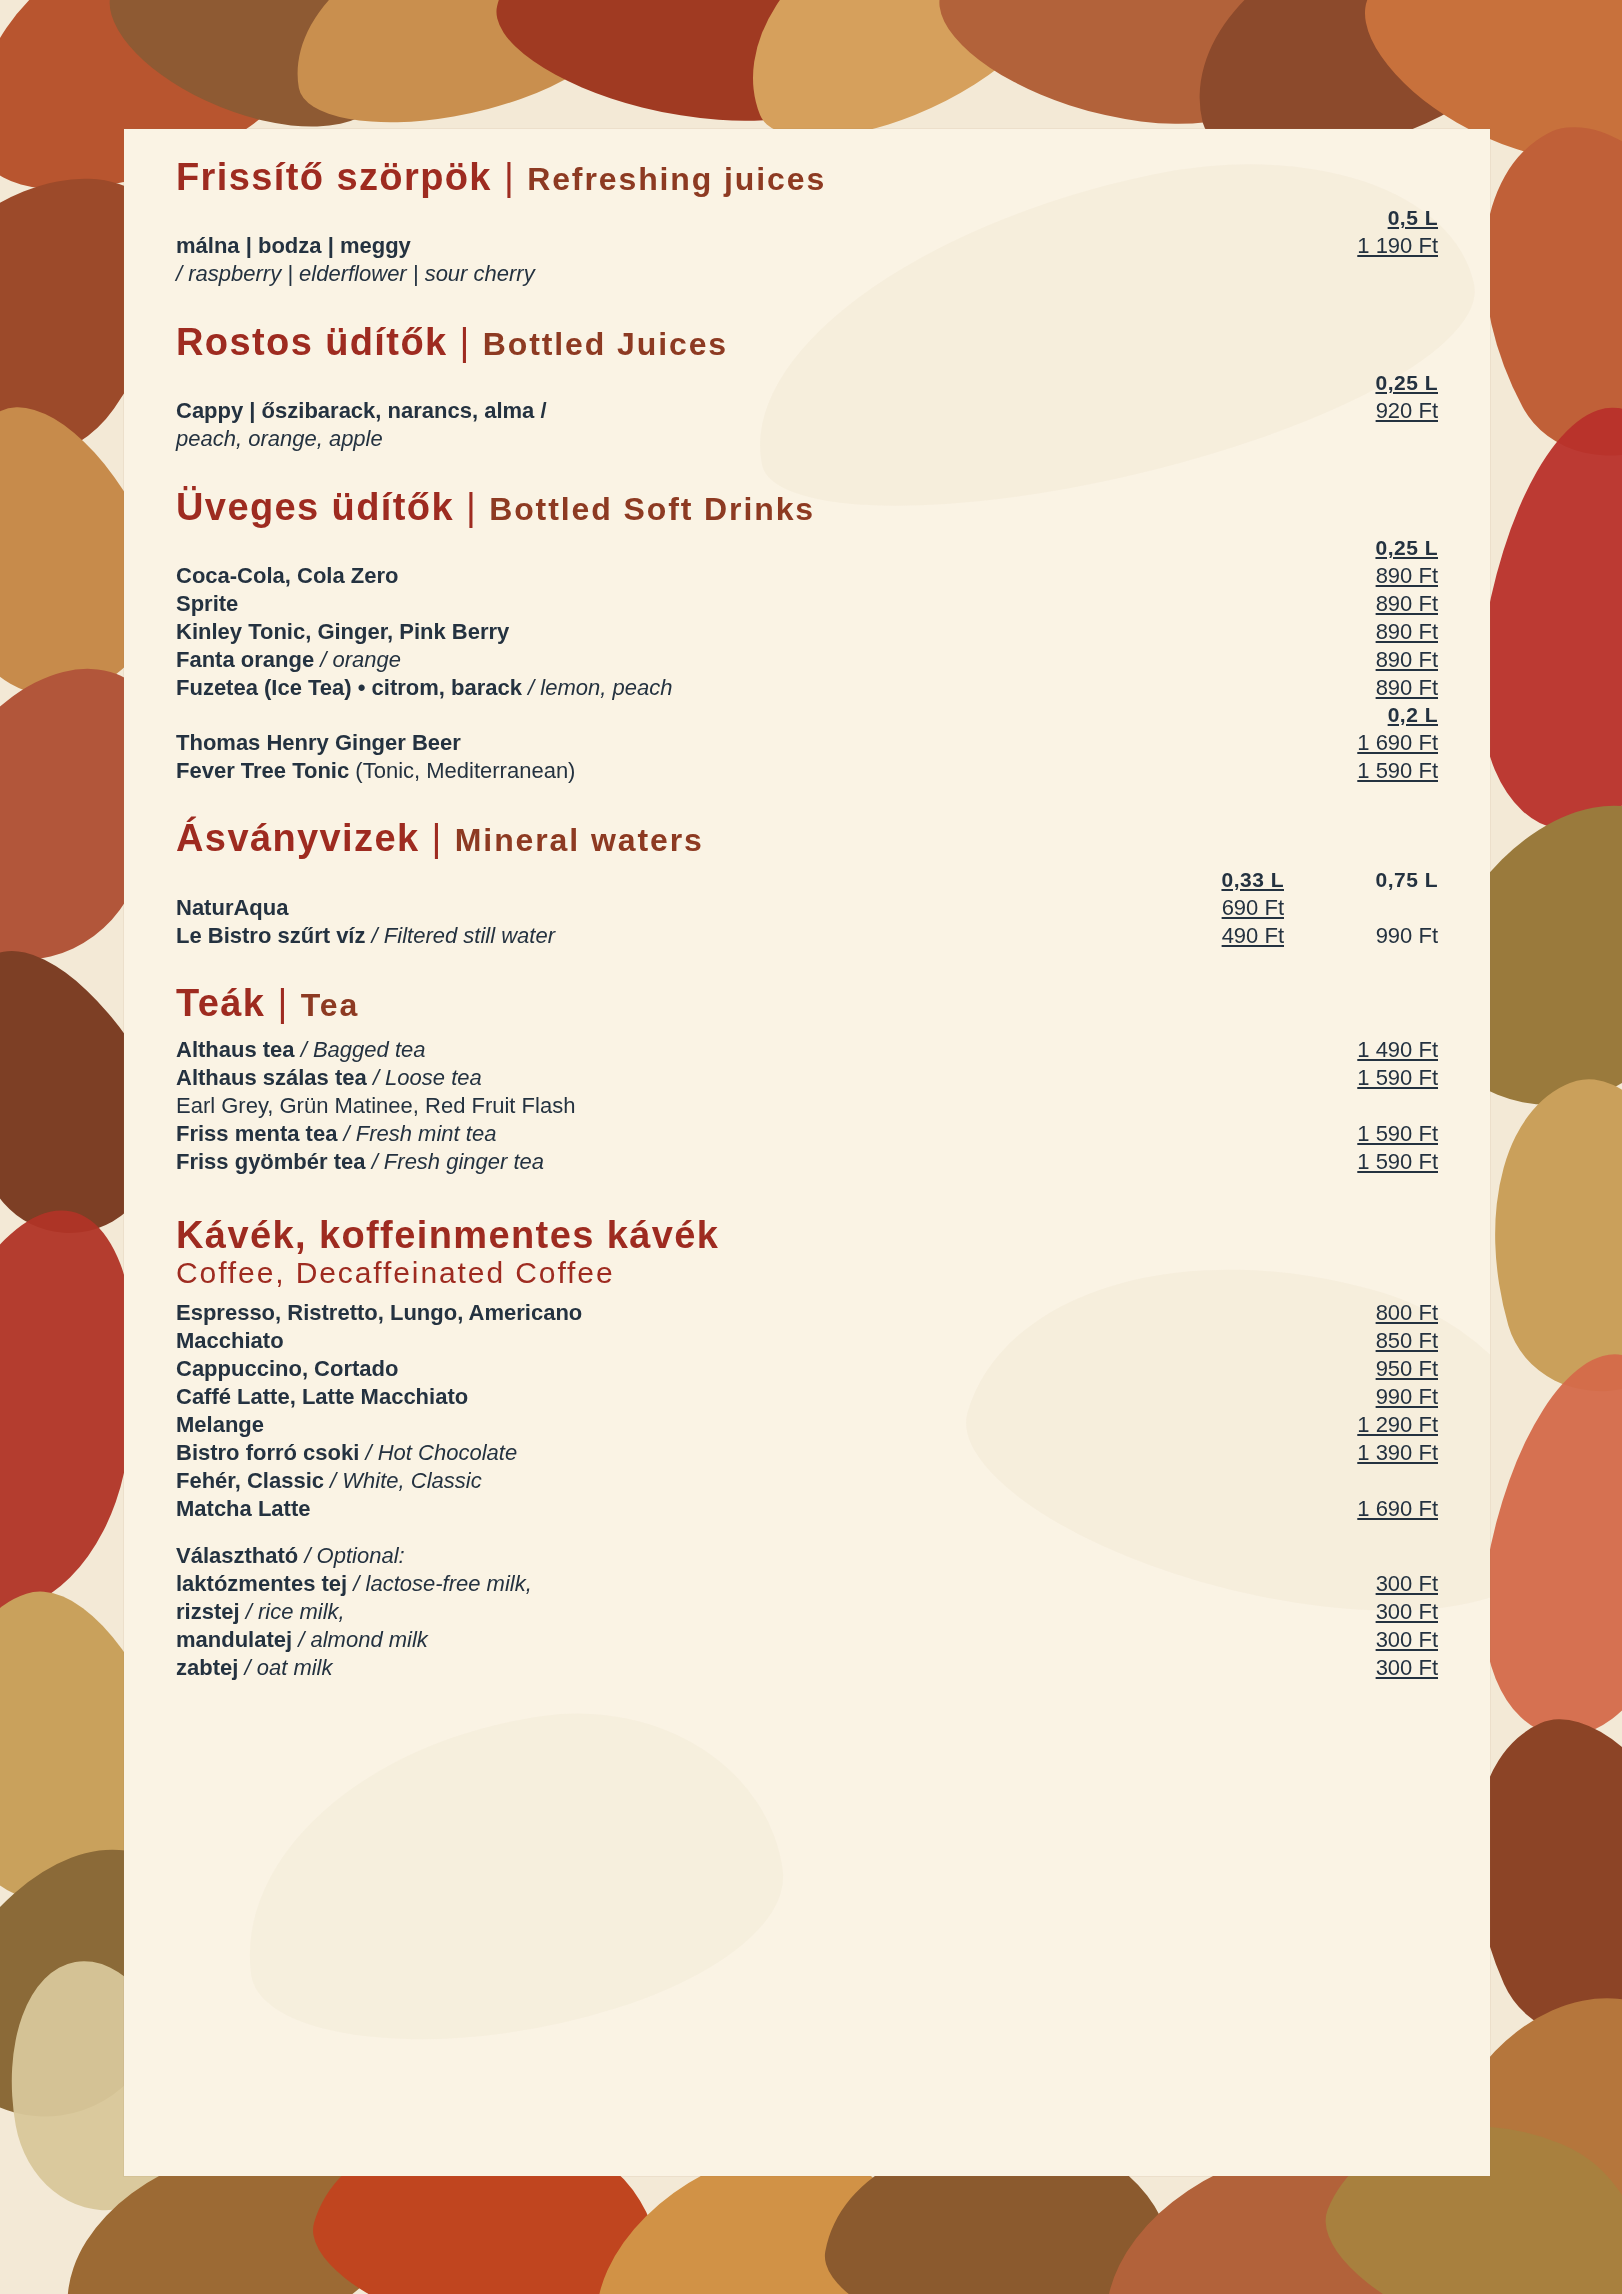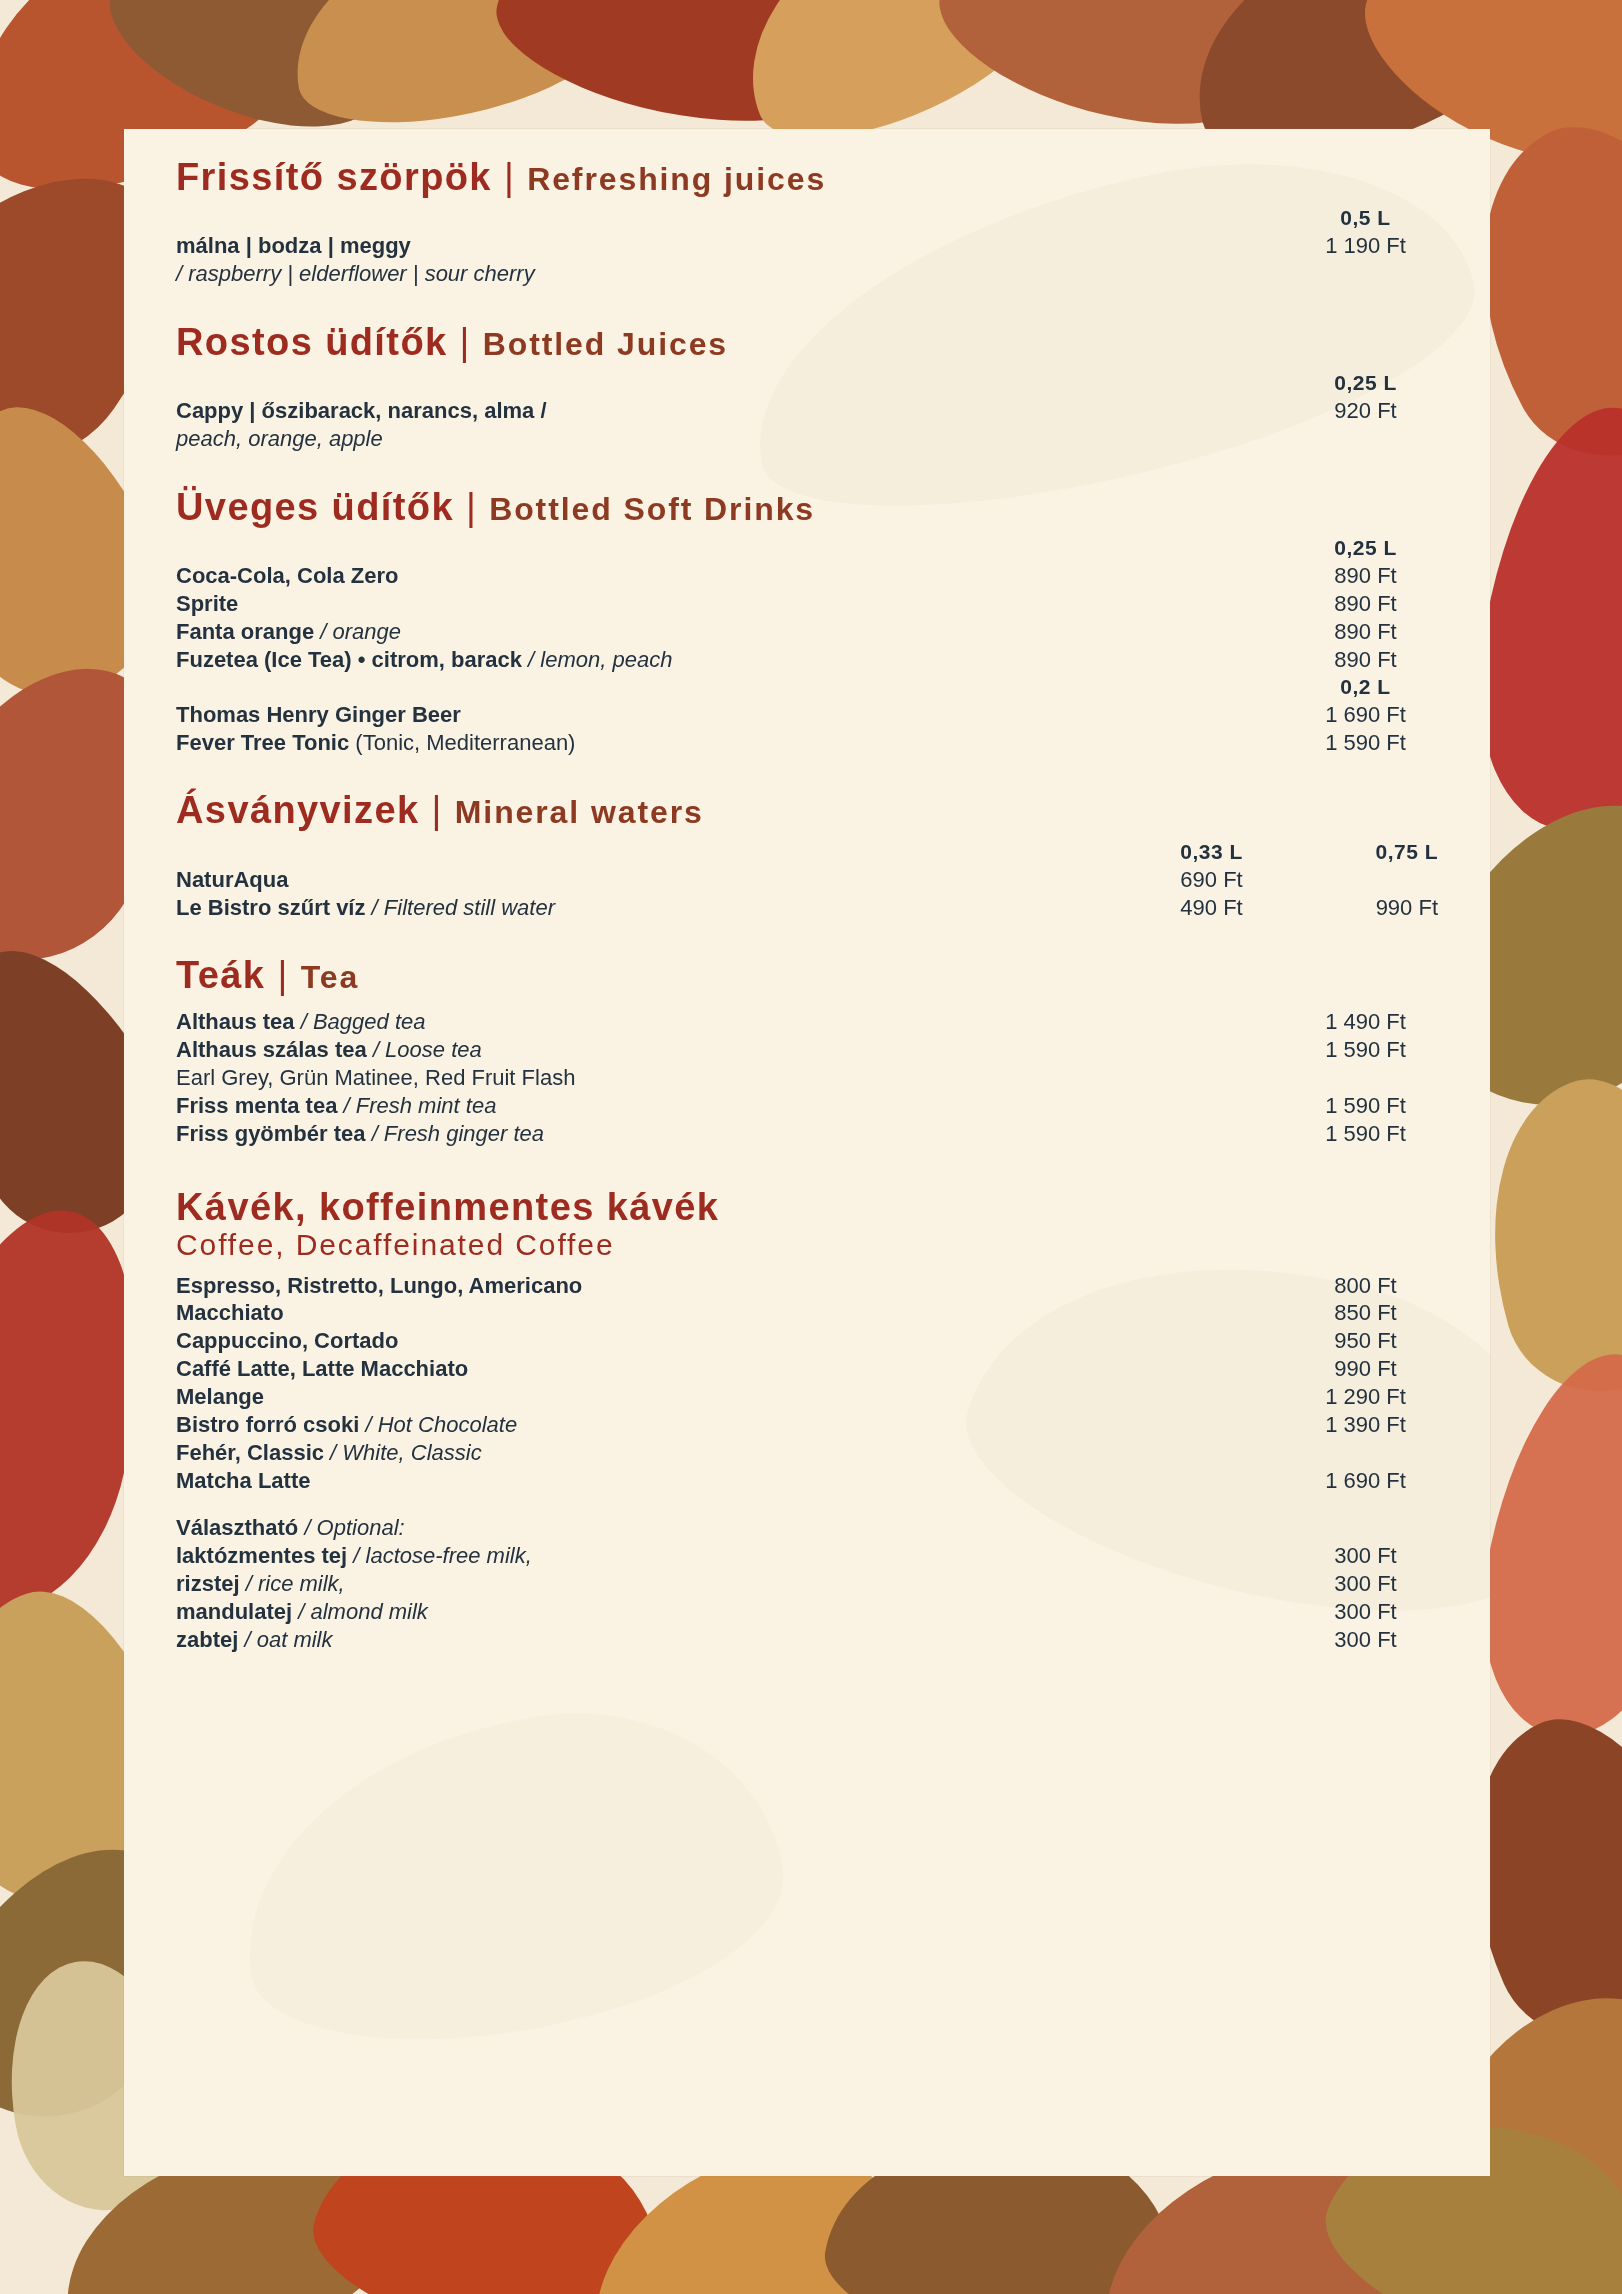--- a/index.html
+++ b/index.html
@@ -97,24 +97,25 @@
     font-size: 22px;
     color: #243240;
   }
   table.items td {
     padding: 1px 0;
     vertical-align: top;
     line-height: 1.18;
   }
   td.name { font-weight: bold; }
   td.price {
-    text-align: center;
+    text-align: right;
     white-space: nowrap;
     width: 145px;
     font-weight: normal;
+    text-decoration: underline;
   }
   td.price2 {
     text-align: right;
     white-space: nowrap;
     width: 154px;
     font-weight: normal;
   }
   .desc {
     font-weight: normal;
     font-style: italic;
@@ -249,20 +250,24 @@
         </tr>
         <tr>
           <td class="name">Coca-Cola, Cola Zero</td>
           <td class="price">890 Ft</td>
         </tr>
         <tr>
           <td class="name">Sprite</td>
           <td class="price">890 Ft</td>
         </tr>
         <tr>
+          <td class="name">Kinley Tonic, Ginger, Pink Berry</td>
+          <td class="price">890 Ft</td>
+        </tr>
+        <tr>
           <td class="name">
             <span>Fanta orange</span>
             <span class="desc">/ orange</span>
           </td>
           <td class="price">890 Ft</td>
         </tr>
         <tr>
           <td class="name">
             <span>Fuzetea (Ice Tea) • citrom, barack</span>
             <span class="desc">/ lemon, peach</span>

